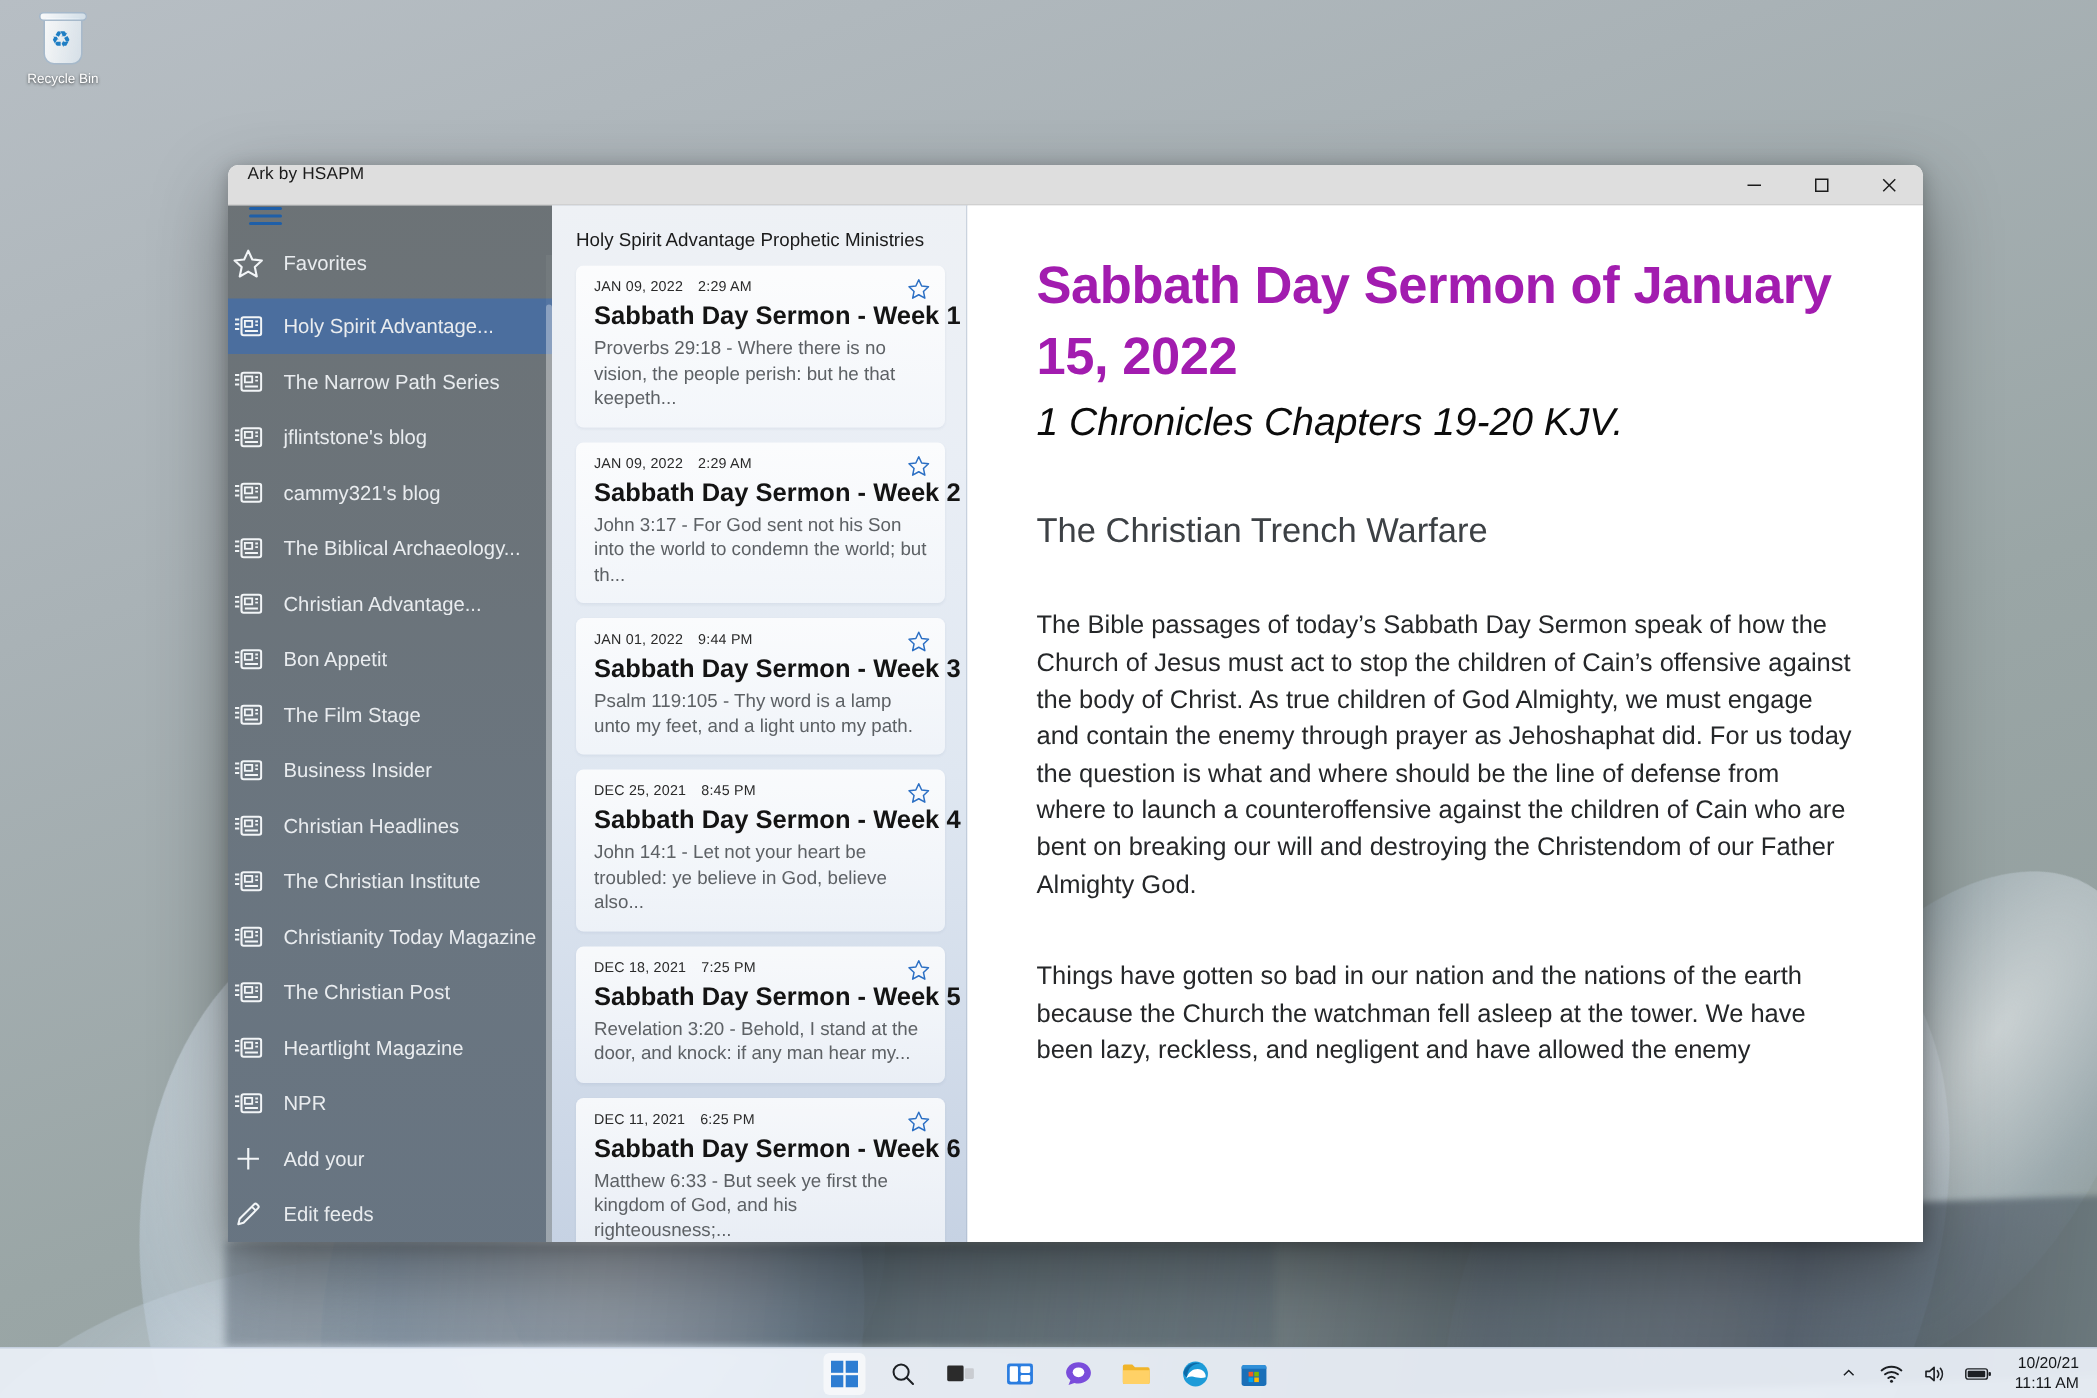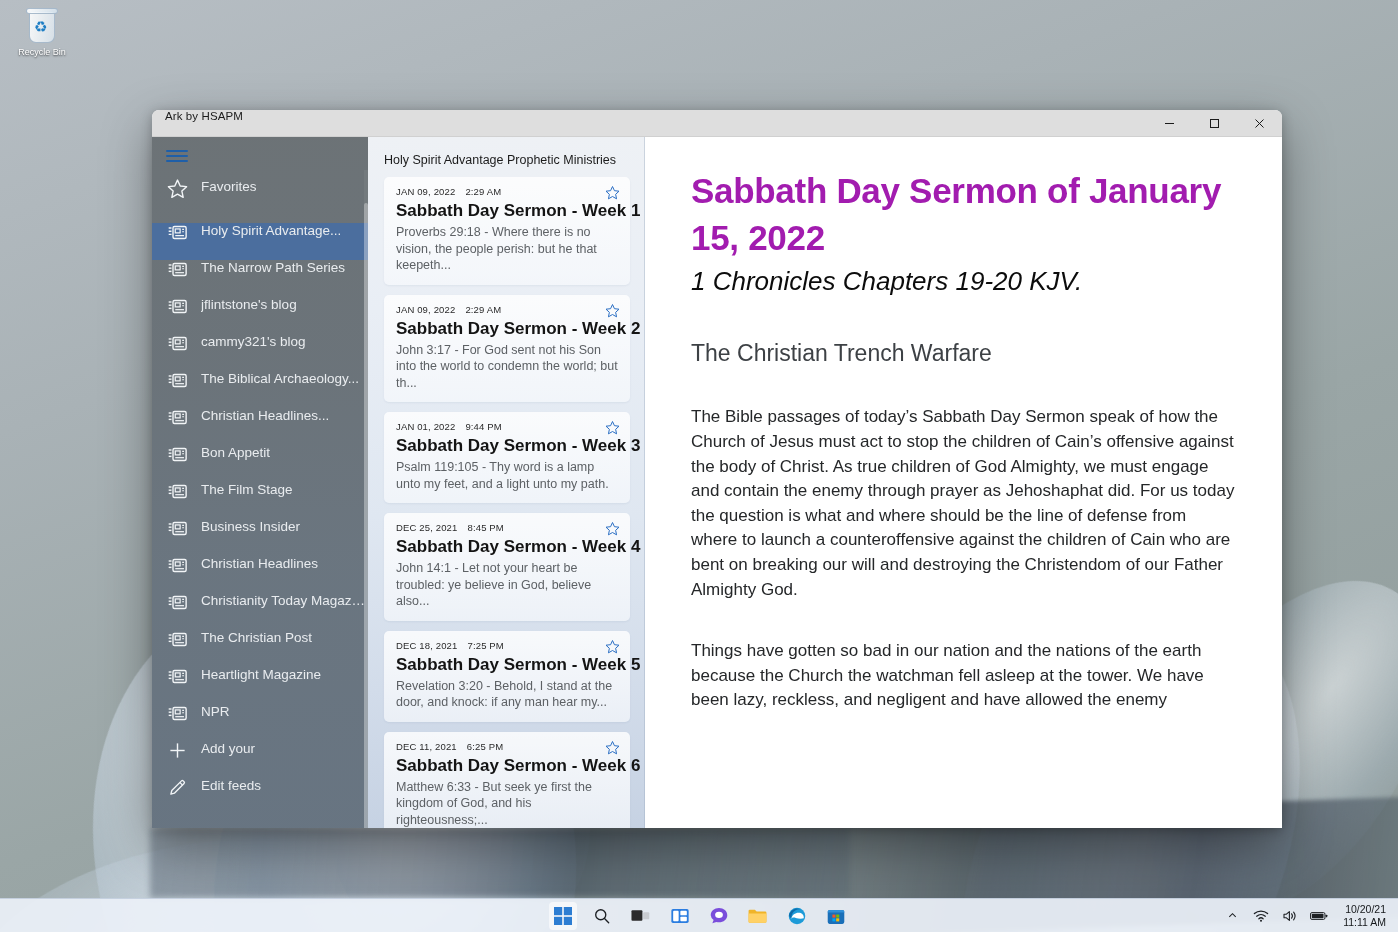--- a/index.html
+++ b/index.html
@@ -145,22 +145,22 @@
   }
   #hamburger {
     height:40px; display:flex; align-items:center; padding-left:14px;
   }
   #hamburger .bars { width:22px; }
   #hamburger .bars span {
     display:block; height:2px; margin-bottom:3px;
     background:#1f5fa8; border-radius:1px;
   }
   .side-item {
-    height:37px; display:flex; 
-    padding-left:14px; gap:13px; color:#e9ecef;
+    height:37px; display:flex; align-items:center;
+    padding-left:2px; gap:13px; color:#e9ecef;
     font-size:13.5px; white-space:nowrap; overflow:hidden;
   }
   .side-item.selected { background:#4b6e9e; }
   .side-item .si-icon {
     width:22px; height:18px; flex:0 0 22px;
     display:flex; align-items:center; justify-content:center;
     color:#f2f5f7;
   }
   .side-item .si-label { overflow:hidden; text-overflow:ellipsis; }
   #side-favorites { margin-top:2px; margin-bottom:4px; height:40px; }
@@ -402,21 +402,21 @@
                 <rect x="5.2" y="1.6" width="14" height="12.8" rx="1.6" fill="none" stroke="currentColor" stroke-width="1.5"></rect>
                 <rect x="7.6" y="4.2" width="5.2" height="4.2" fill="none" stroke="currentColor" stroke-width="1.3"></rect>
                 <line x1="15" y1="4.6" x2="16.9" y2="4.6" stroke="currentColor" stroke-width="1.3"></line>
                 <line x1="15" y1="7.2" x2="16.9" y2="7.2" stroke="currentColor" stroke-width="1.3"></line>
                 <line x1="7.6" y1="11.4" x2="16.9" y2="11.4" stroke="currentColor" stroke-width="1.3"></line>
                 <line x1="0.6" y1="3.2" x2="3.6" y2="3.2" stroke="currentColor" stroke-width="1.5"></line>
                 <line x1="0.6" y1="6.6" x2="3.6" y2="6.6" stroke="currentColor" stroke-width="1.5"></line>
                 <line x1="0.6" y1="10" x2="3.6" y2="10" stroke="currentColor" stroke-width="1.5"></line>
               </svg>
             </span>
-            <span class="si-label">Christian Headlines...</span>
+            <span class="si-label">Christian Advantage...</span>
           </div>
           <div class="side-item">
             <span class="si-icon">
               <svg width="19" height="15" viewBox="0 0 20 16">
                 <rect x="5.2" y="1.6" width="14" height="12.8" rx="1.6" fill="none" stroke="currentColor" stroke-width="1.5"></rect>
                 <rect x="7.6" y="4.2" width="5.2" height="4.2" fill="none" stroke="currentColor" stroke-width="1.3"></rect>
                 <line x1="15" y1="4.6" x2="16.9" y2="4.6" stroke="currentColor" stroke-width="1.3"></line>
                 <line x1="15" y1="7.2" x2="16.9" y2="7.2" stroke="currentColor" stroke-width="1.3"></line>
                 <line x1="7.6" y1="11.4" x2="16.9" y2="11.4" stroke="currentColor" stroke-width="1.3"></line>
                 <line x1="0.6" y1="3.2" x2="3.6" y2="3.2" stroke="currentColor" stroke-width="1.5"></line>
@@ -463,20 +463,35 @@
                 <rect x="7.6" y="4.2" width="5.2" height="4.2" fill="none" stroke="currentColor" stroke-width="1.3"></rect>
                 <line x1="15" y1="4.6" x2="16.9" y2="4.6" stroke="currentColor" stroke-width="1.3"></line>
                 <line x1="15" y1="7.2" x2="16.9" y2="7.2" stroke="currentColor" stroke-width="1.3"></line>
                 <line x1="7.6" y1="11.4" x2="16.9" y2="11.4" stroke="currentColor" stroke-width="1.3"></line>
                 <line x1="0.6" y1="3.2" x2="3.6" y2="3.2" stroke="currentColor" stroke-width="1.5"></line>
                 <line x1="0.6" y1="6.6" x2="3.6" y2="6.6" stroke="currentColor" stroke-width="1.5"></line>
                 <line x1="0.6" y1="10" x2="3.6" y2="10" stroke="currentColor" stroke-width="1.5"></line>
               </svg>
             </span>
             <span class="si-label">Christian Headlines</span>
+          </div>
+          <div class="side-item">
+            <span class="si-icon">
+              <svg width="19" height="15" viewBox="0 0 20 16">
+                <rect x="5.2" y="1.6" width="14" height="12.8" rx="1.6" fill="none" stroke="currentColor" stroke-width="1.5"></rect>
+                <rect x="7.6" y="4.2" width="5.2" height="4.2" fill="none" stroke="currentColor" stroke-width="1.3"></rect>
+                <line x1="15" y1="4.6" x2="16.9" y2="4.6" stroke="currentColor" stroke-width="1.3"></line>
+                <line x1="15" y1="7.2" x2="16.9" y2="7.2" stroke="currentColor" stroke-width="1.3"></line>
+                <line x1="7.6" y1="11.4" x2="16.9" y2="11.4" stroke="currentColor" stroke-width="1.3"></line>
+                <line x1="0.6" y1="3.2" x2="3.6" y2="3.2" stroke="currentColor" stroke-width="1.5"></line>
+                <line x1="0.6" y1="6.6" x2="3.6" y2="6.6" stroke="currentColor" stroke-width="1.5"></line>
+                <line x1="0.6" y1="10" x2="3.6" y2="10" stroke="currentColor" stroke-width="1.5"></line>
+              </svg>
+            </span>
+            <span class="si-label">The Christian Institute</span>
           </div>
           <div class="side-item">
             <span class="si-icon">
               <svg width="19" height="15" viewBox="0 0 20 16">
                 <rect x="5.2" y="1.6" width="14" height="12.8" rx="1.6" fill="none" stroke="currentColor" stroke-width="1.5"></rect>
                 <rect x="7.6" y="4.2" width="5.2" height="4.2" fill="none" stroke="currentColor" stroke-width="1.3"></rect>
                 <line x1="15" y1="4.6" x2="16.9" y2="4.6" stroke="currentColor" stroke-width="1.3"></line>
                 <line x1="15" y1="7.2" x2="16.9" y2="7.2" stroke="currentColor" stroke-width="1.3"></line>
                 <line x1="7.6" y1="11.4" x2="16.9" y2="11.4" stroke="currentColor" stroke-width="1.3"></line>
                 <line x1="0.6" y1="3.2" x2="3.6" y2="3.2" stroke="currentColor" stroke-width="1.5"></line>

